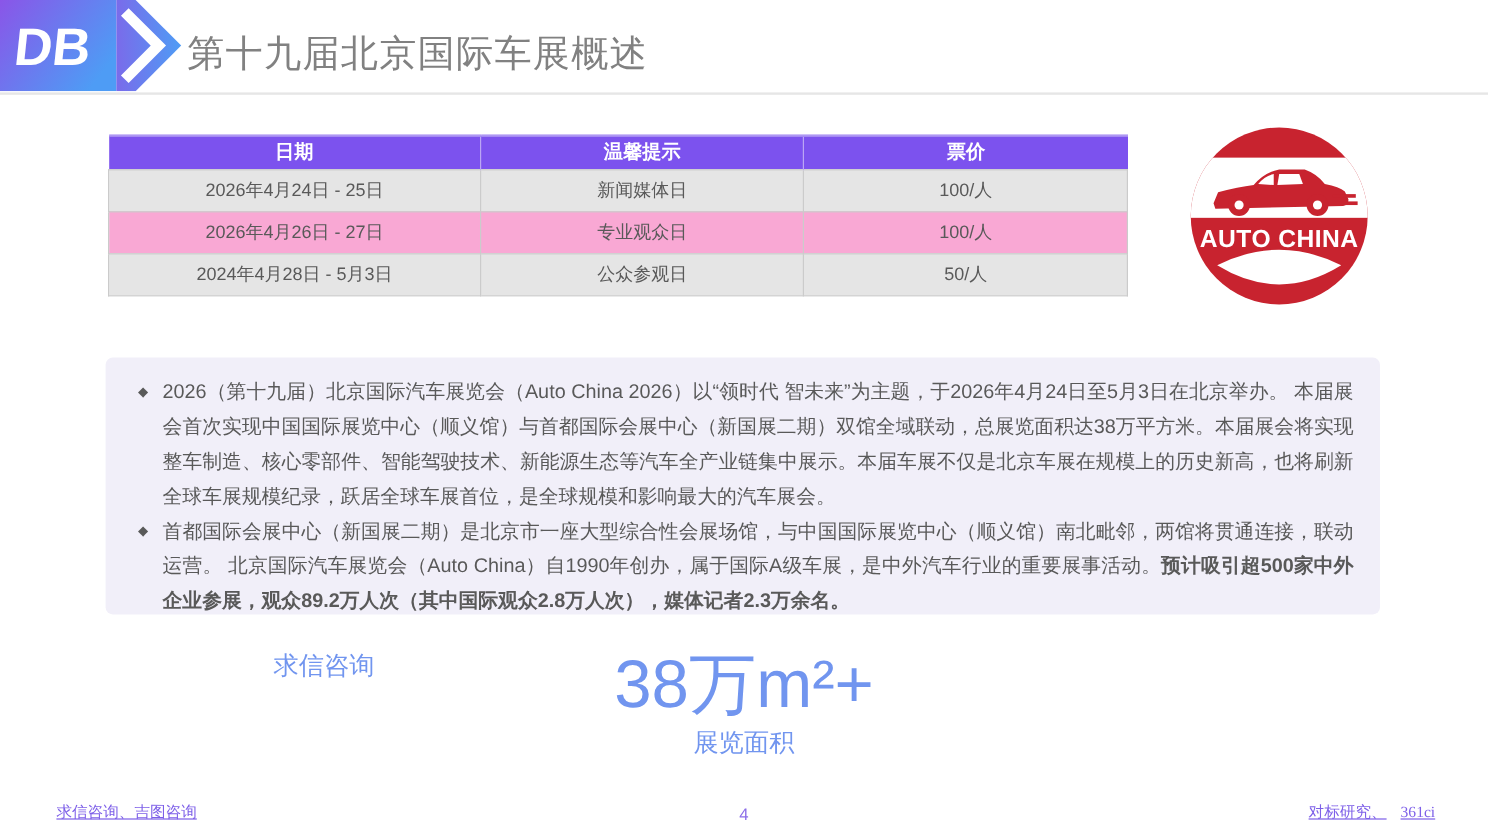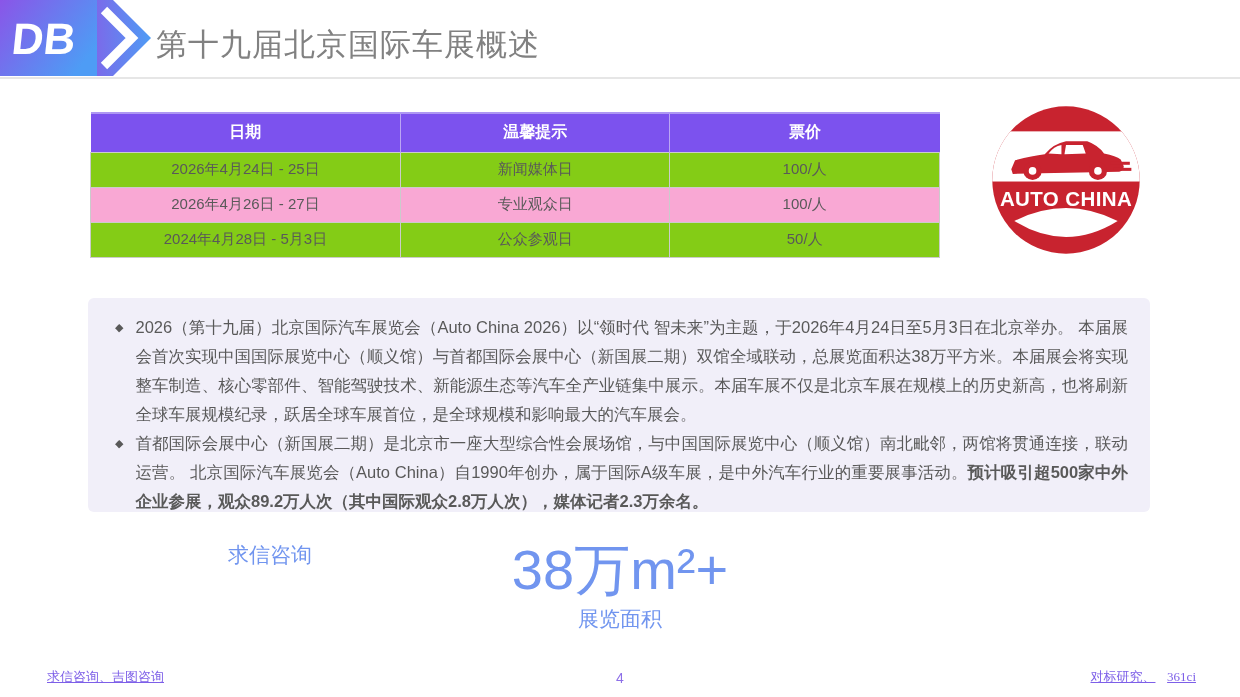--- a/index.html
+++ b/index.html
@@ -9,27 +9,27 @@
 
   
   .logo-mark { position:absolute; left:0; top:0; width:160px; height:76px; }
   .page-title { position:absolute; left:156px; top:24px; font-size:31px; color:#818181; letter-spacing:1px; }
   .header-divider { position:absolute; left:0; top:77px; width:1240px; height:2px; background:#E6E6E6; }
 
   
   .ticket-table { position:absolute; left:90px; top:112px; width:850px; border-collapse:collapse; table-layout:fixed; }
   .ticket-table th {
     background:#7C52EE; color:#fff; font-weight:bold; font-size:16px;
-    height:39px; text-align:center; border-top:2px solid #AE97F3;
+    height:28px; text-align:center; border-top:2px solid #AE97F3;
     border-left:1px solid #BBA6F4;
   }
   .ticket-table th:first-child { border-left:none; width:36.5%; }
   .ticket-table td {
     height:35px; text-align:center; font-size:15px; color:#595959;
-    border:1px solid #CBCBCB; background:#84cc16;
+    border:1px solid #CBCBCB; background:#e5e5e5;
   }
   .ticket-table tr.alt td { background:#f9a8d4; }
 
   
   .auto-china { position:absolute; left:988px; top:104px; width:156px; height:152px; }
 
   
   .overview-box {
     position:absolute; left:88px; top:298px; width:1062px; height:214px;
     background:#F1EFF9; border-radius:6px; padding:15px 22px 0 24px;

